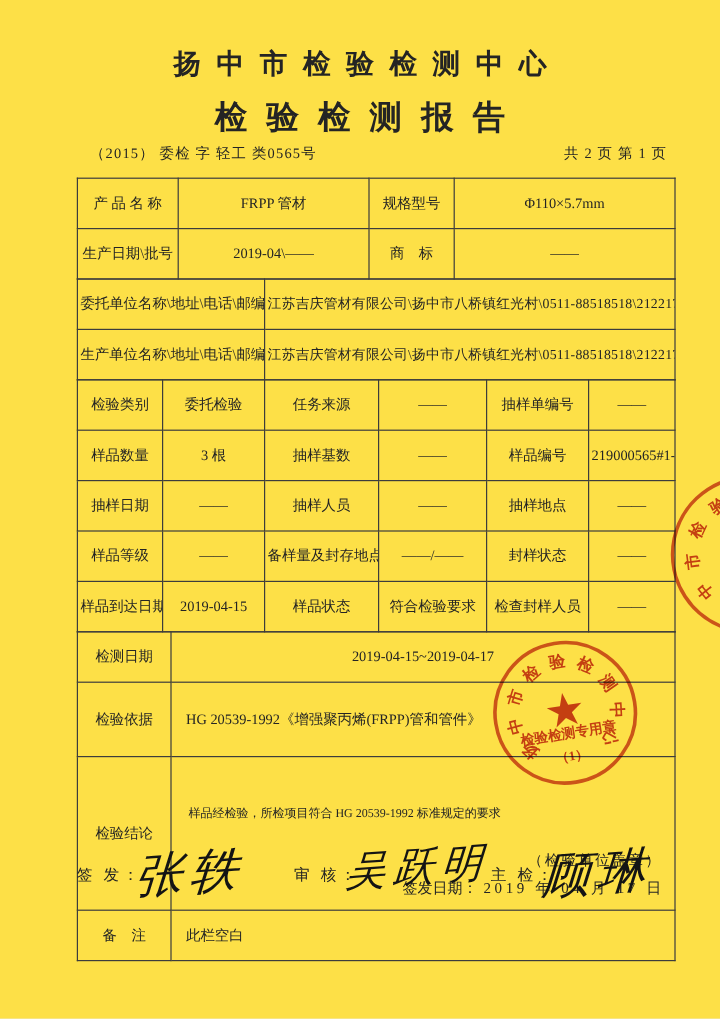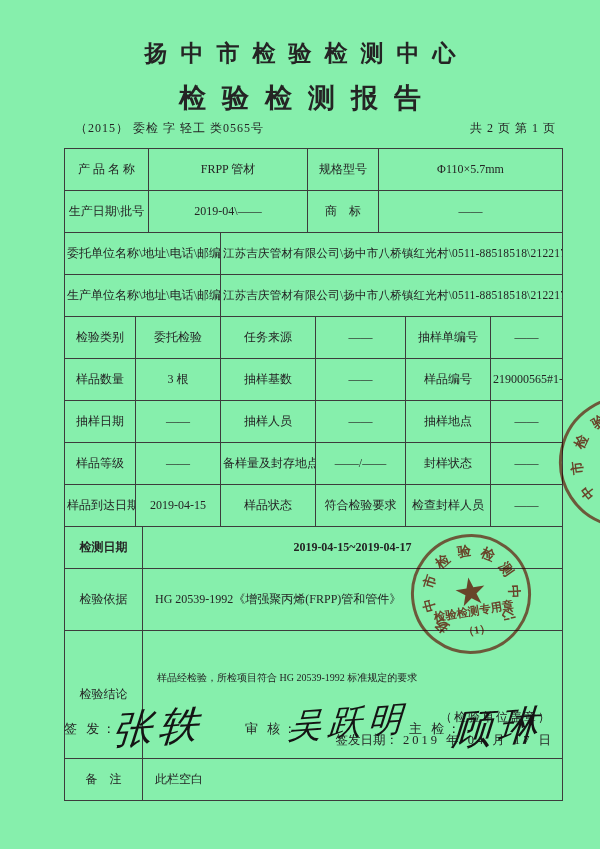--- a/index.html
+++ b/index.html
@@ -2,21 +2,21 @@
 <html><head>
 <meta charset="utf-8">
 <style>
   html,body { margin:0; padding:0; }
   body {
     width:600px; height:849px; background:#e9e9e9;
     font-family:"Liberation Serif","DejaVu Serif",serif;
   }
   .page {
     position:relative; width:600px; height:849px; overflow:hidden;
-    background:#86efac; color:#242424;
+    background:#fde047; color:#242424;
   }
 
   
   .org-title {
     position:absolute; top:38px; left:0; width:100%;
     text-align:center; font-size:23px; font-weight:bold;
     letter-spacing:13px; text-indent:13px; white-space:nowrap;
   }
   .report-title {
     position:absolute; top:80px; left:0; width:100%;
@@ -36,21 +36,21 @@
   }
   .report-table table + table { margin-top:-1px; }
   td {
     border:1px solid #3c3c3c; text-align:center; vertical-align:middle;
     font-size:12px; padding:12px 2px; overflow:hidden; white-space:nowrap;
   }
   .g-a tr { height:35px; }
   .g-b tr { height:33px; }
   .g-b td.val { font-size:11.5px; letter-spacing:0.2px; }
   .g-c tr { height:28px; }
-  .r-testdate { height:28px;font-weight:bold; }
+  .r-testdate { height:28px; }
   .r-basis { height:62px; }
   .r-basis td.val { text-align:left; padding-left:12px; }
   .r-concl { height:128px; }
   .r-remark { height:42px; }
   .r-remark td.val { text-align:left; padding-left:12px; }
 
   .concl-cell { position:relative; text-align:left; vertical-align:top; white-space:normal; }
   .concl-text { padding:28px 12px 0 12px; font-size:10px; }
   .concl-seal-note {
     position:absolute; right:10px; bottom:32px;

